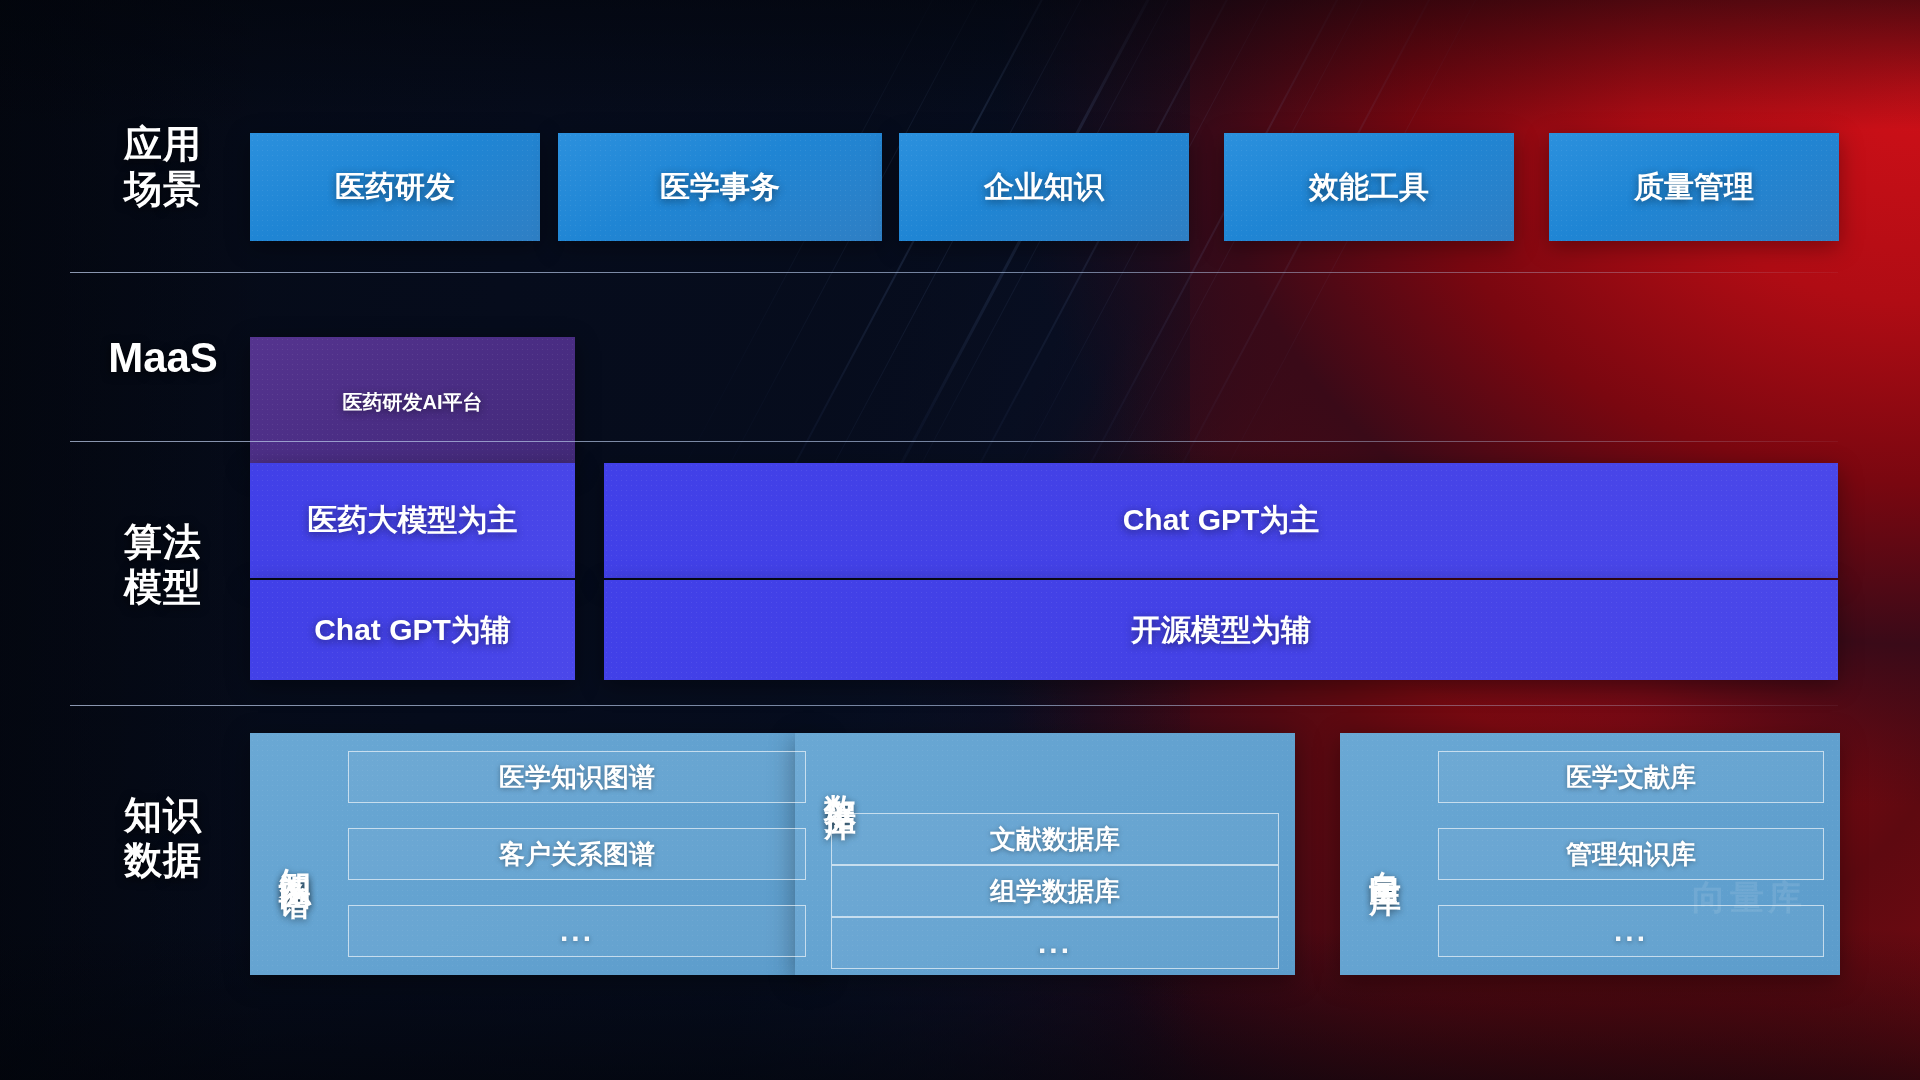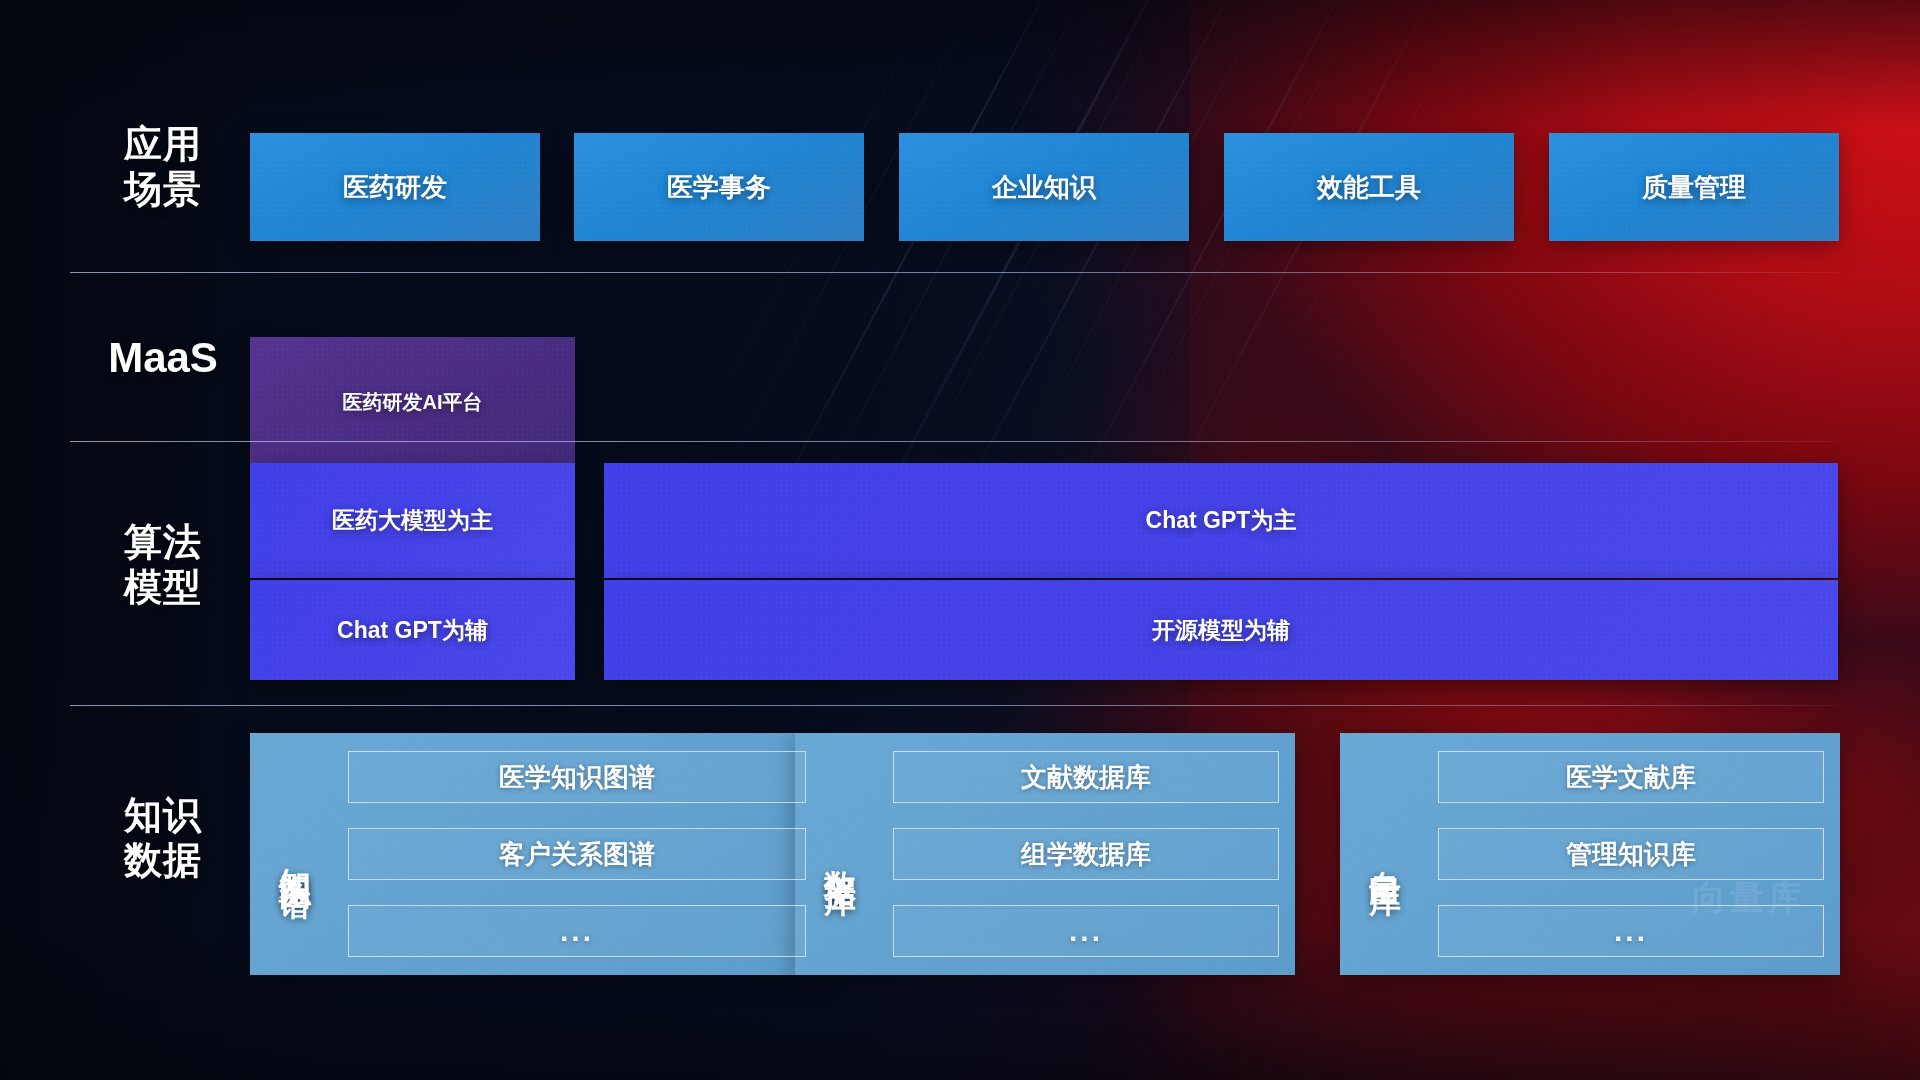--- a/index.html
+++ b/index.html
@@ -76,41 +76,41 @@
   .card .txtdots{
     position:absolute; inset:0; pointer-events:none; opacity:.45;
     background-image:radial-gradient(rgba(255,255,255,.16) .6px, transparent .7px);
     background-size:5px 5px;
   }
   .lbl{ position:relative; z-index:2; }
 
   
   .app-card{
     background:linear-gradient(155deg,#2b90dd 0%,#1f85d4 46%,#2f7fc4 100%);
-    font-size:26px;
+    font-size:30px;
     box-shadow:0 6px 22px rgba(0,0,0,.35);
   }
 
   
   .maas-left{
     background:linear-gradient(150deg,#55348f 0%,#4a2d84 52%,#432a79 100%);
     font-size:20px;
     box-shadow:0 6px 22px rgba(0,0,0,.4);
     margin-top:44px;
   }
   .maas-right{
     background:linear-gradient(100deg,#8e4de0 0%,#9b55e8 38%,#a75fef 62%,#b06bf2 100%);
     font-size:30px;
     box-shadow:0 6px 24px rgba(0,0,0,.35);
   }
 
   
   .algo-card{
     background:linear-gradient(130deg,#4140e8 0%,#4442e6 50%,#4b48ea 100%);
-    font-size:23px;
+    font-size:30px;
     box-shadow:0 6px 22px rgba(0,0,0,.35);
   }
 
   
   .kgroup{
     position:absolute;
     background:linear-gradient(140deg,#6aa8d4 0%,#63a2d0 50%,#5c9ccb 100%);
     display:flex; align-items:stretch;
     padding:14px 16px 14px 14px;
     box-shadow:0 6px 24px rgba(0,0,0,.35);
@@ -182,21 +182,21 @@
 
   <div class="rowlabel" style="top:122px;">
     <div>应用</div>
     <div>场景</div>
   </div>
 
   <div class="card app-card" style="left:250px; top:133px; width:290px; height:108px;">
     <span class="txtdots"></span>
     <span class="lbl">医药研发</span>
   </div>
-  <div class="card app-card" style="left:574px; top:133px; width:290px; height:108px;">
+  <div class="card app-card" style="left:558px; top:133px; width:324px; height:108px;">
     <span class="txtdots"></span>
     <span class="lbl">医学事务</span>
   </div>
   <div class="card app-card" style="left:899px; top:133px; width:290px; height:108px;">
     <span class="txtdots"></span>
     <span class="lbl">企业知识</span>
   </div>
   <div class="card app-card" style="left:1224px; top:133px; width:290px; height:108px;">
     <span class="txtdots"></span>
     <span class="lbl">效能工具</span>
@@ -251,21 +251,21 @@
   <div class="kgroup" style="left:250px; top:733px; width:572px; height:242px;">
     <span class="gdots"></span>
     <div class="ktitle">知识图谱</div>
     <div class="kitems">
       <div class="kitem">医学知识图谱</div>
       <div class="kitem">客户关系图谱</div>
       <div class="kitem dots">...</div>
     </div>
   </div>
 
-  <div class="kgroup" style="left:795px; top:733px; width:500px; height:242px;">
+  <div class="kgroup" style="left:795px; top:733px; width:500px; height:242px;flex-direction:column;">
     <span class="gdots"></span>
     <div class="ktitle">数据库</div>
     <div class="kitems">
       <div class="kitem">文献数据库</div>
       <div class="kitem">组学数据库</div>
       <div class="kitem dots">...</div>
     </div>
   </div>
 
   <div class="kgroup" style="left:1340px; top:733px; width:500px; height:242px;">

